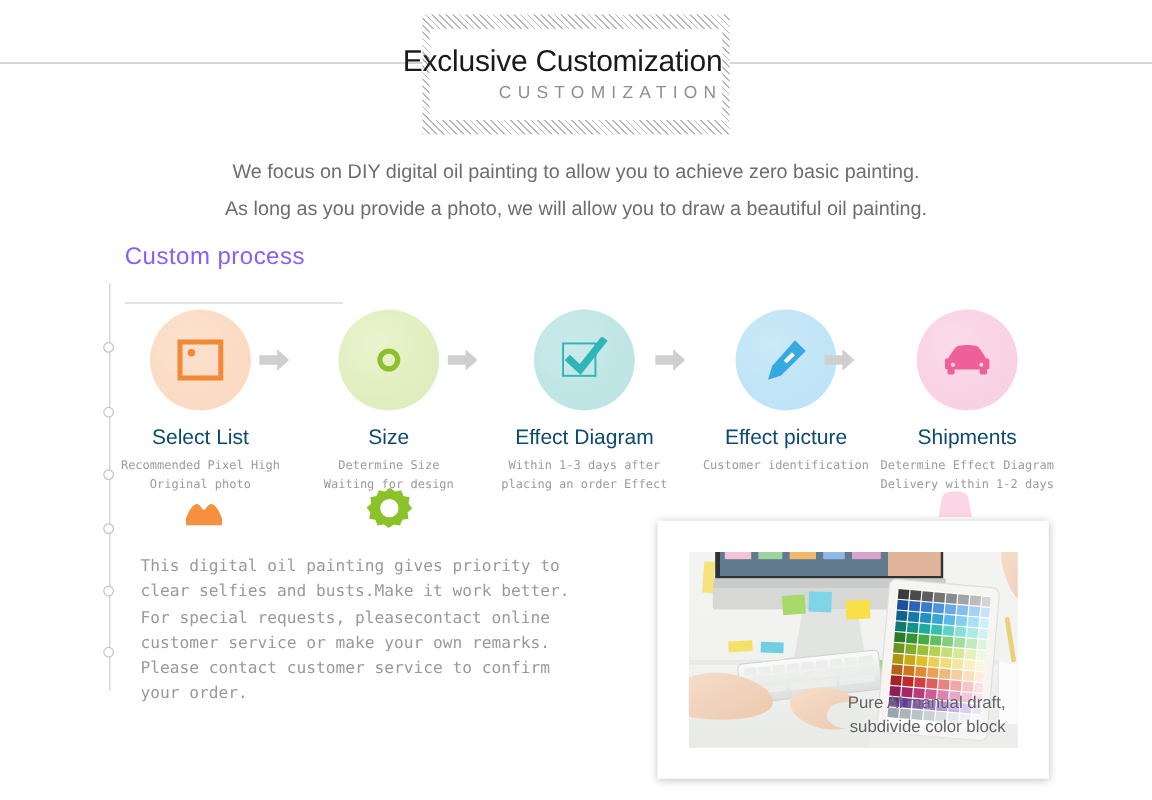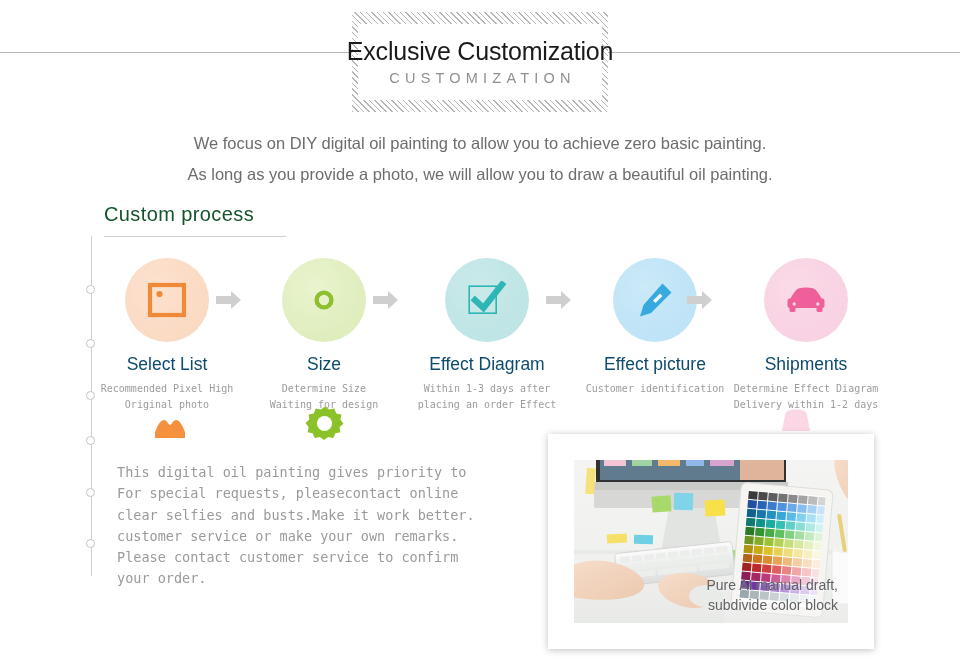--- a/index.html
+++ b/index.html
@@ -51,21 +51,21 @@
   }
   .header-box-inner {
     position: absolute;
     left: 6px;
     top: 12px;
     right: 6px;
     bottom: 12px;
     background: #ffffff;
     display: flex;
     flex-direction: column;
-    align-items: center;
+    align-items: flex-end;
     justify-content: center;
   }
   .header-title {
     font-size: 25px;
     color: #1a1a1a;
     font-weight: 400;
     letter-spacing: -0.2px;
     line-height: 1.05;
     white-space: nowrap;
   }
@@ -92,24 +92,24 @@
     line-height: 31px;
     white-space: nowrap;
   }
 
   
   .section-title {
     position: absolute;
     left: 104px;
     top: 203px;
     width: 182px;
-    padding-bottom: 10px;
+    padding-bottom: 26px;
     border-bottom: 1px solid #cfcfcf;
     font-size: 20px;
-    color: #14532d;
+    color: #8b5cf6;
     letter-spacing: 0.4px;
   }
 
   
   .timeline-line {
     position: absolute;
     left: 91px;
     top: 236px;
     width: 1px;
     height: 340px;
@@ -363,22 +363,22 @@
 </div>
 
 <div class="deco" style="left:780px; top:409px;">
   <svg width="32" height="22" viewBox="0 0 32 22">
     <path d="M2 22 L5 6 C6 2 9 0.5 16 0.5 C23 0.5 26 2 27 6 L30 22 Z" fill="#fbd7e6"></path>
   </svg>
 </div>
 
 <div class="body-text">
   <div>This digital oil painting gives priority to</div>
+  <div>clear selfies and busts.Make it work better.</div>
   <div>For special requests, pleasecontact online</div>
-  <div>clear selfies and busts.Make it work better.</div>
   <div>customer service or make your own remarks.</div>
   <div>Please contact customer service to confirm</div>
   <div>your order.</div>
 </div>
 
 <div class="photo-frame">
   <div class="photo">
     <svg width="308" height="197" viewBox="0 0 308 197">
       <defs>
         <linearGradient id="wall" x1="0" y1="0" x2="0" y2="1">

